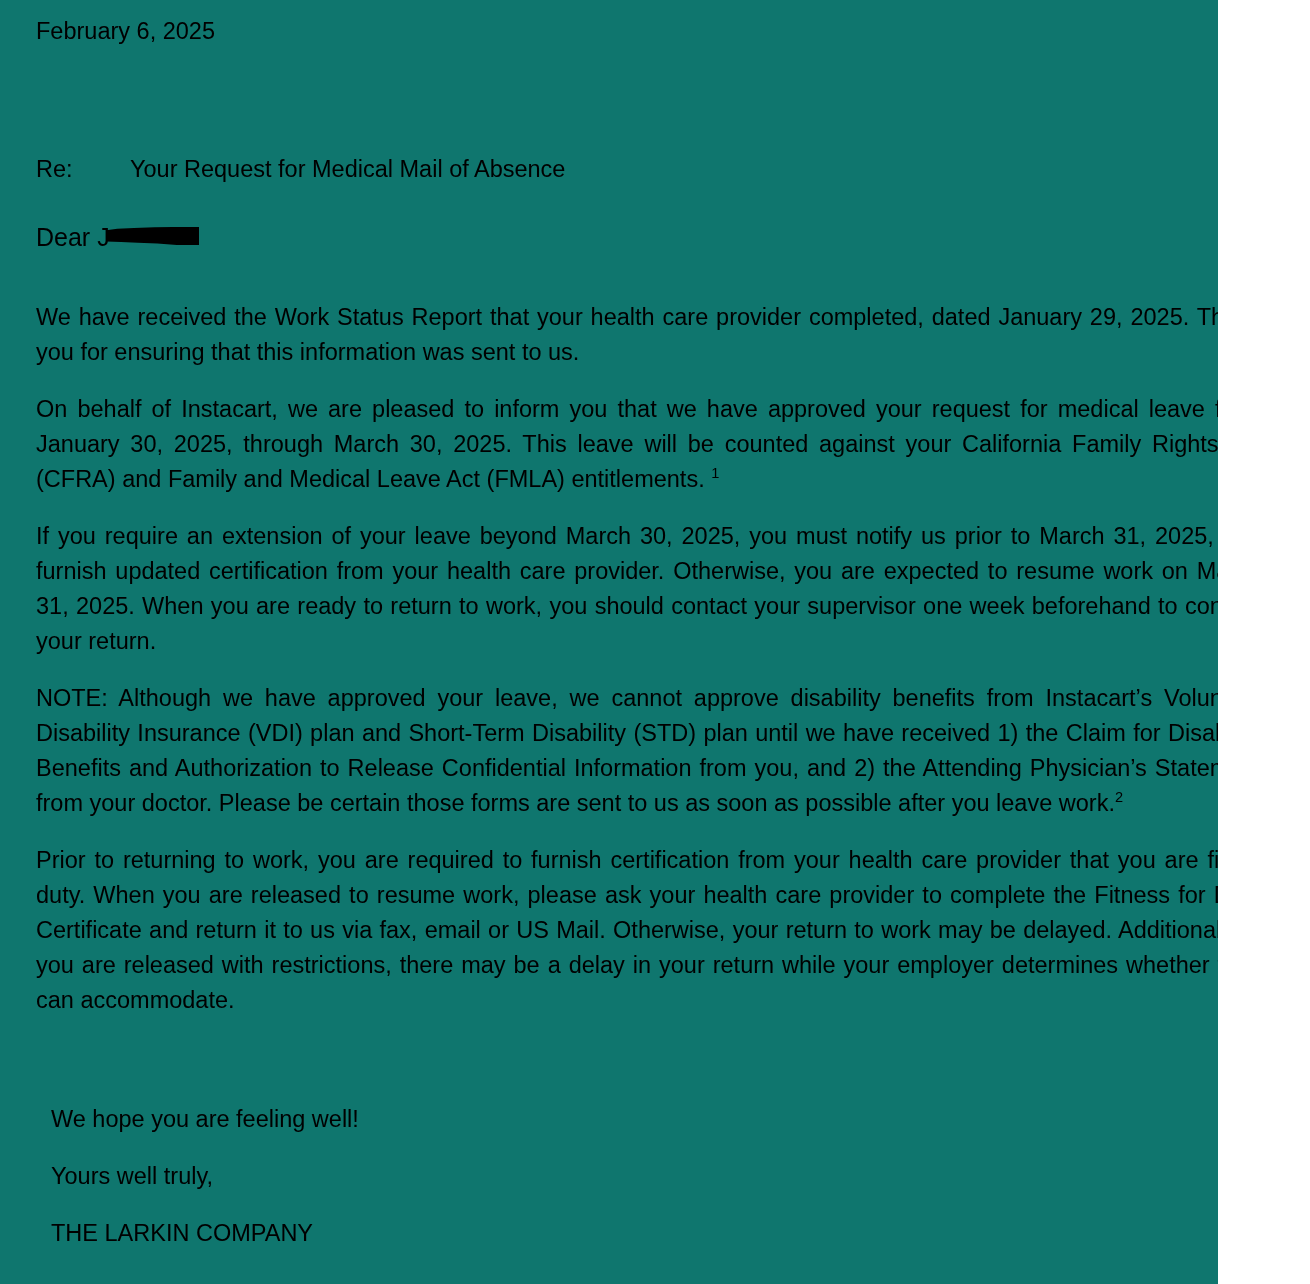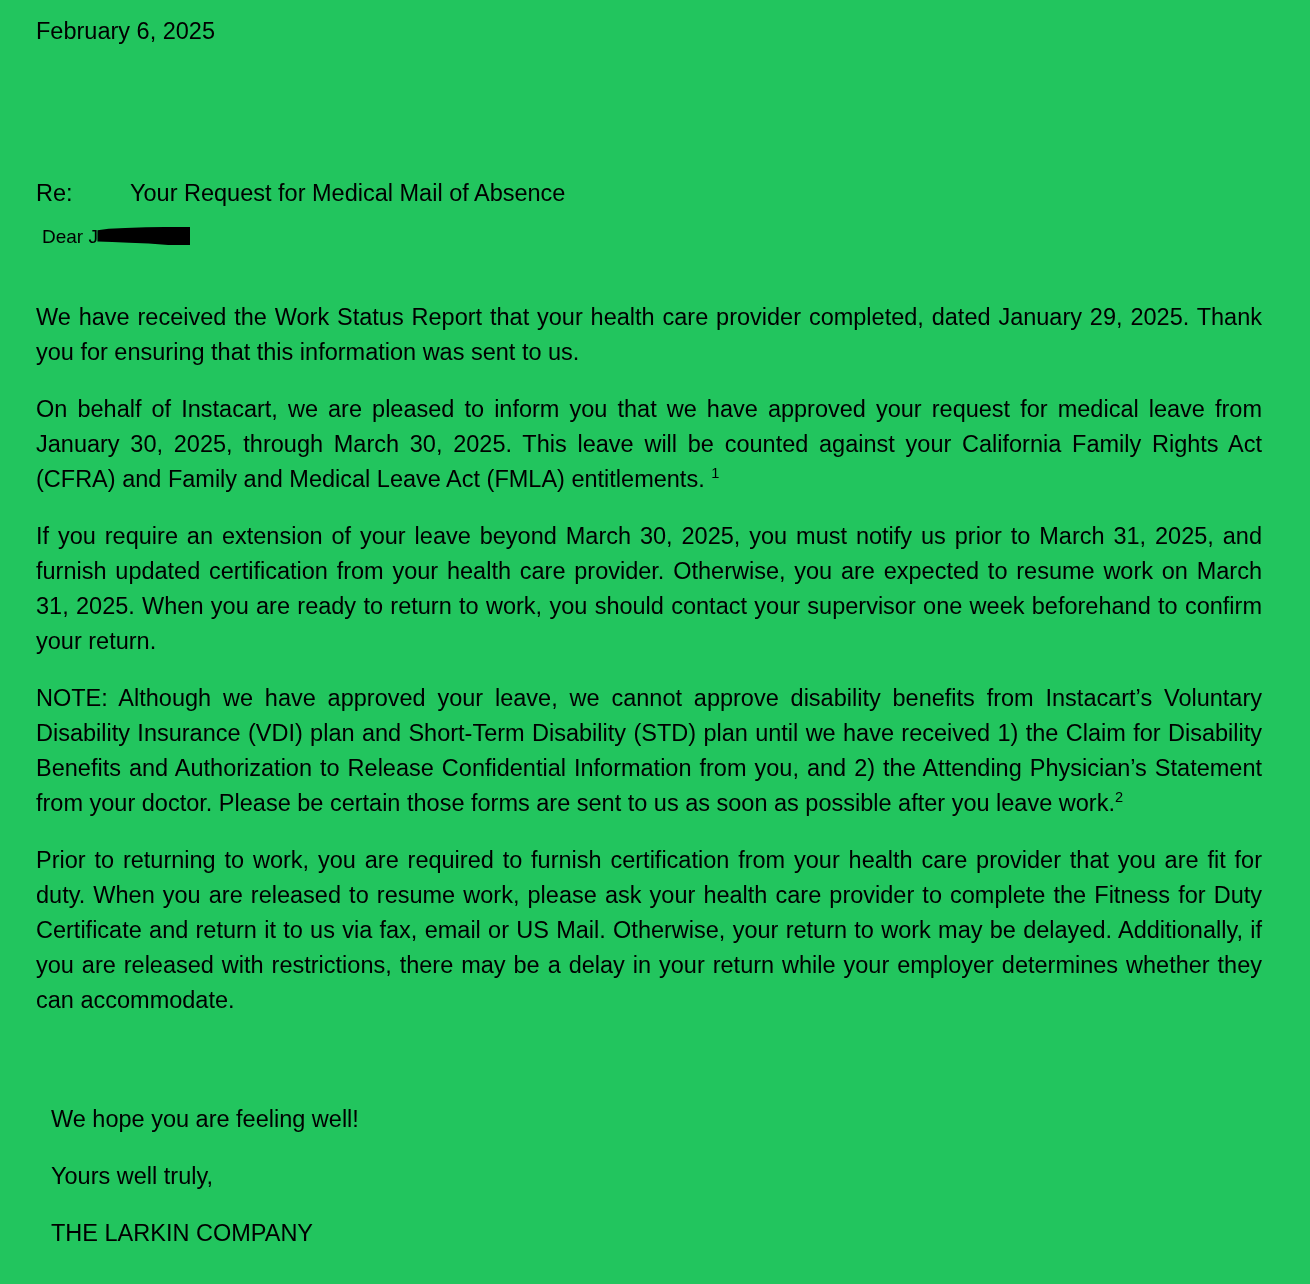--- a/index.html
+++ b/index.html
@@ -9,23 +9,23 @@
   }
 
   body {
     font-family: "Liberation Sans", "DejaVu Sans", sans-serif;
     color: #000000;
     -webkit-font-smoothing: antialiased;
   }
 
   .page {
     position: relative;
-    width: 1310px;
+    width: 1218px;
     height: 1284px;
-    background: #22c55e;
+    background: #0f766e;
     overflow: hidden;
     box-sizing: border-box;
   }
 
   
   .doc-body {
     position: absolute;
     left: 36px;
     top: 0;
     width: 1226px;
@@ -44,28 +44,27 @@
     position: absolute;
     top: 154px;
     left: 0;
     font-size: 23.5px;
     line-height: 30px;
     white-space: nowrap;
   }
   .re-label {
     display: inline-block;
     width: 94px;
-    margin-top: 24px;
   }
 
   .line-salutation {
     position: absolute;
     top: 222px;
-    left: 6px;
-    font-size: 19px;
+    left: 0;
+    font-size: 25px;
     line-height: 30px;
     white-space: nowrap;
   }
 
   
   .redaction-wrap {
     position: relative;
     display: inline-block;
   }
   .redaction-bar {

